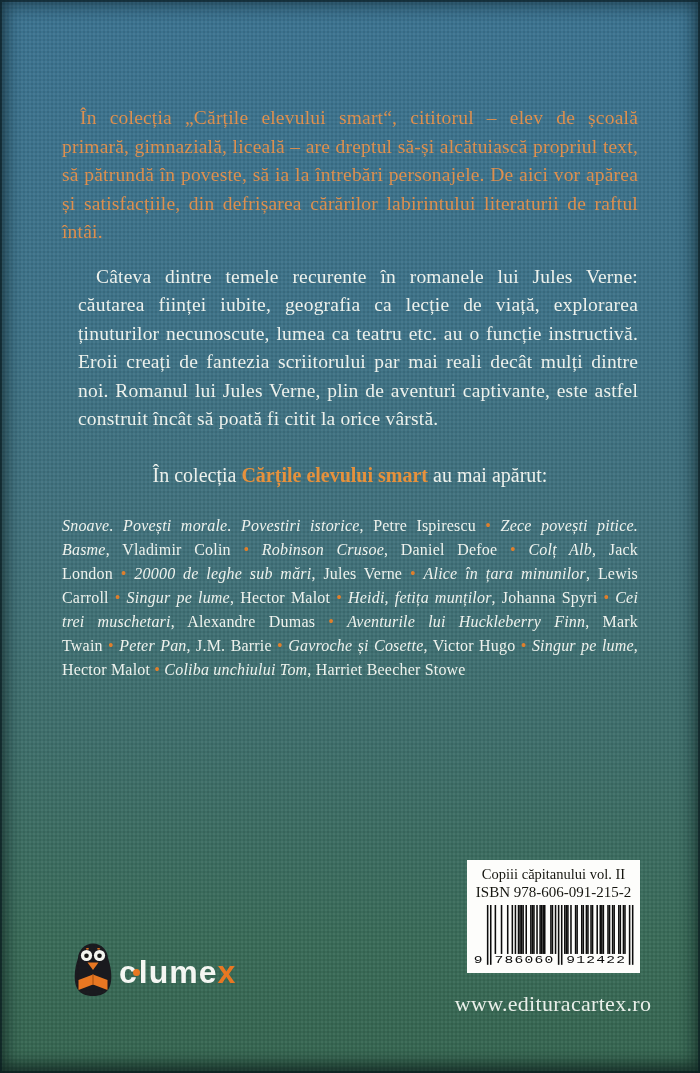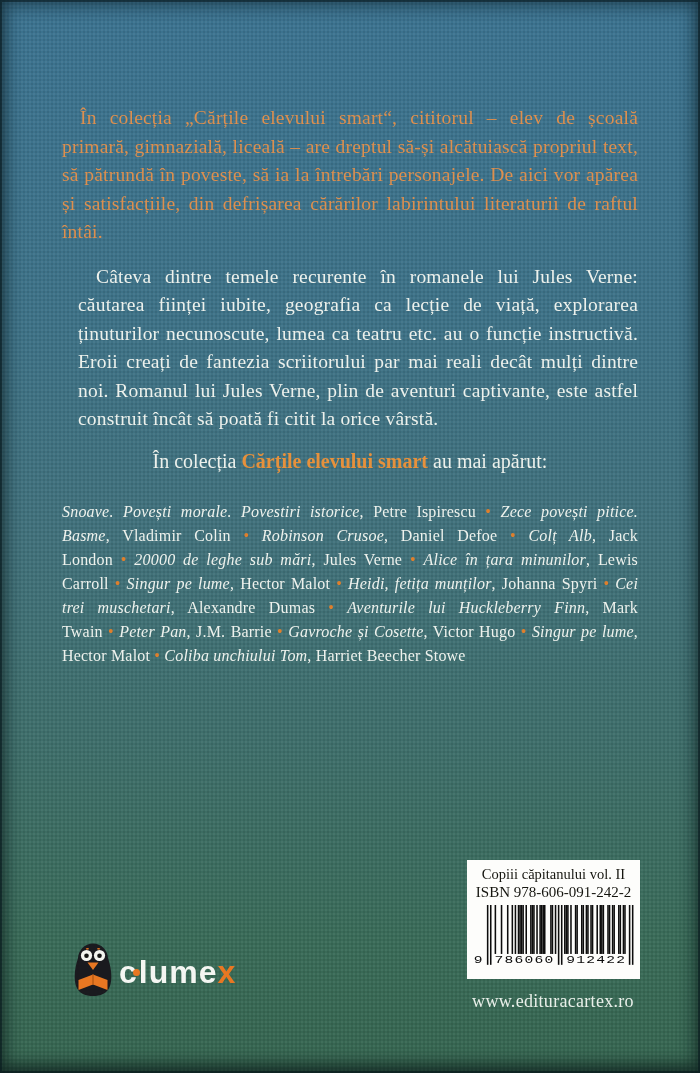--- a/index.html
+++ b/index.html
@@ -23,21 +23,21 @@
   .text-col{position:relative;margin:0 62px;z-index:1;}
   .para{
     text-align:justify;
     font-size:19.5px;line-height:28.5px;
     text-indent:18px;
     letter-spacing:.2px;
   }
   .para-orange{color:#dd8f4e;margin:104px 0 0 0;}
   .para-white{color:#edf1ec;margin:16px 0 0 16px;}
   .collection-heading{
-    margin-top:14px;
+    margin-top:28px;
     text-align:center;
     font-size:20px;line-height:26px;
     color:#edf1ec;
   }
   .collection-name{color:#e6913c;font-weight:bold;}
   .book-list{
     margin-top:26px;
     text-align:justify;
     font-size:16px;line-height:24px;
     color:#eef2ed;
@@ -60,36 +60,36 @@
   .c-dot{
     position:absolute;right:-1px;top:13px;
     width:7px;height:7px;border-radius:50%;
     background:#e87722;display:block;
   }
   .logo-x{color:#e87722;}
   .isbn-box{
     position:absolute;left:467px;top:860px;width:173px;z-index:1;
     background:#fdfdfb;
     text-align:center;
-    padding:5px 2px 12px 2px;
+    padding:5px 2px 6px 2px;
     box-sizing:border-box;
     color:#15150f;
   }
   .isbn-title{font-size:14.5px;line-height:18px;white-space:nowrap;}
   .isbn-line{font-size:15px;line-height:18.5px;white-space:nowrap;}
   .barcode-svg{display:block;margin:3px auto 0 auto;}
   .barcode-svg rect{fill:#0c0c0c;}
   .barcode-svg text{
     font-family:"Liberation Mono", monospace;
     font-size:9.5px;fill:#0c0c0c;
   }
   .website{
     position:absolute;left:448px;top:991px;width:210px;z-index:1;
     text-align:center;
-    font-size:18px;color:#e9efe9;
+    font-size:22px;color:#e9efe9;
     letter-spacing:.3px;
   }
 </style>
 </head>
 <body>
 
 <div class="cover">
   <div class="text-col">
 
     <p class="para para-orange">În colecția „Cărțile elevului smart“, cititorul – elev de școală primară, gimnazială, liceală – are dreptul să-și alcătuiască propriul text, să pătrundă în poveste, să ia la întrebări personajele. De aici vor apărea și satisfacțiile, din defrișarea cărărilor labirintului literaturii de raftul întâi.</p>
@@ -121,21 +121,21 @@
     </span>
     <span class="logo-word">
       <span class="logo-c"><span>c</span><i class="c-dot"></i></span>
         <span>lume</span>
         <span class="logo-x">x</span>
     </span>
   </div>
 
   <div class="isbn-box">
     <div class="isbn-title">Copiii căpitanului vol. II</div>
-    <div class="isbn-line">ISBN 978-606-091-242-2</div>
+    <div class="isbn-line">ISBN 978-606-091-215-2</div>
     <svg class="barcode-svg" width="162" height="62" viewBox="-9 0 105 57" preserveAspectRatio="none">
       <g>
           <rect x="0" y="0" width="1" height="55"></rect>
           <rect x="2" y="0" width="1" height="55"></rect>
           <rect x="5" y="0" width="1" height="45"></rect>
           <rect x="9" y="0" width="1" height="45"></rect>
           <rect x="13" y="0" width="1" height="45"></rect>
           <rect x="16" y="0" width="1" height="45"></rect>
           <rect x="18" y="0" width="1" height="45"></rect>
           <rect x="20" y="0" width="1" height="45"></rect>

